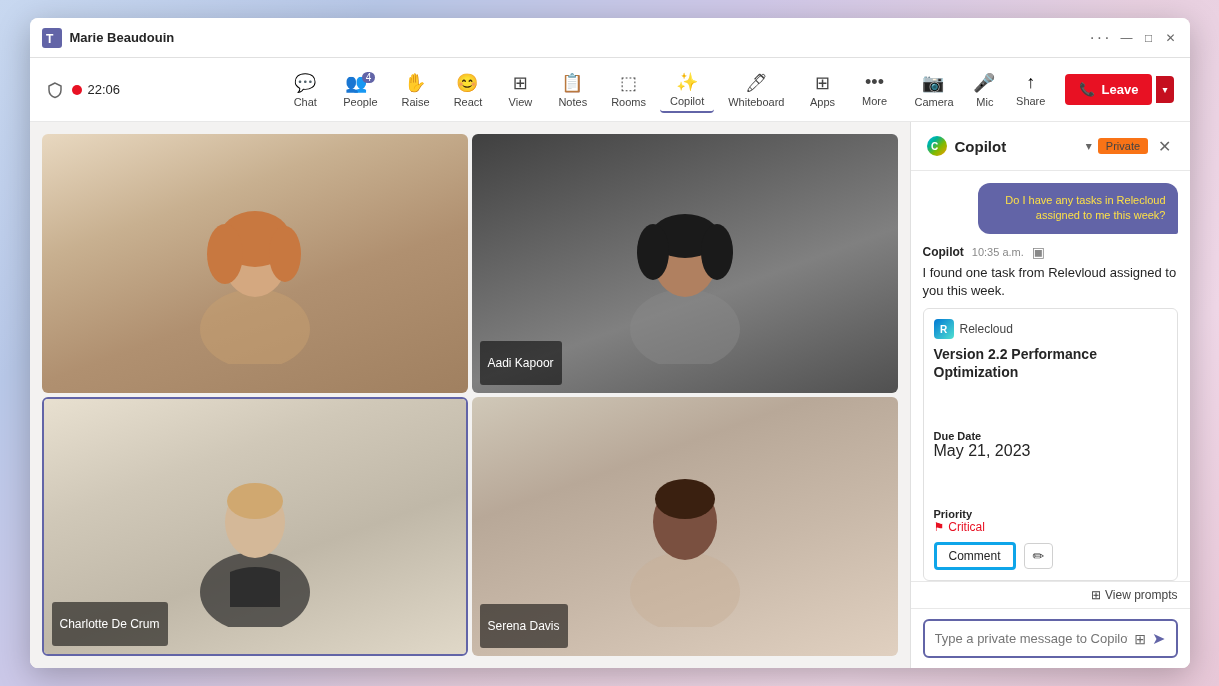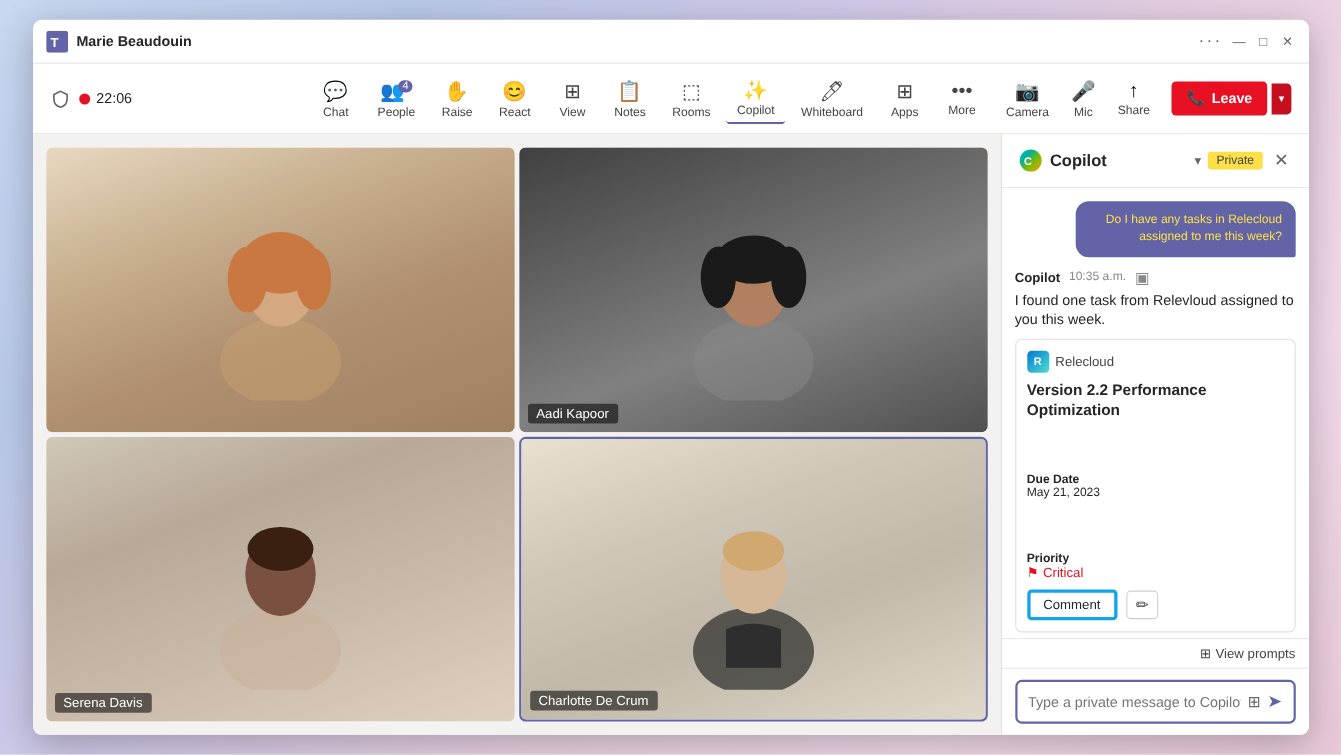--- a/index.html
+++ b/index.html
@@ -197,21 +197,21 @@
     .video-cell.active-speaker {
       border: 2px solid #6264a7;
     }
     .participant-name {
       position: absolute;
       bottom: 8px;
       left: 8px;
       background: rgba(0,0,0,0.55);
       color: white;
       font-size: 12px;
-      padding: 2px 8px;
+      padding: 15px 8px;
       border-radius: 3px;
     }
     
     .video-bg-1 {
       width: 100%;
       height: 100%;
       background: linear-gradient(160deg, #e8d8c0 0%, #c8b090 30%, #b09070 60%, #a08060 100%);
       display: flex;
       align-items: center;
       justify-content: center;
@@ -265,21 +265,21 @@
       font-size: 15px;
       font-weight: 600;
       color: #252525;
       flex: 1;
     }
     .copilot-chevron {
       font-size: 12px;
       color: #666;
     }
     .private-badge {
-      background: #fde047;
+      background: #f97316;
       color: #444;
       font-size: 11px;
       padding: 2px 8px;
       border-radius: 3px;
     }
     .copilot-close {
       color: #666;
       font-size: 16px;
       cursor: pointer;
       border: none;
@@ -365,21 +365,21 @@
       line-height: 1.3;
     }
     .task-field { margin-bottom: 6px; }
     .task-field-label {
       font-size: 11px;
       font-weight: 600;
       color: #252525;
       margin-top: 48px;
     }
     .task-field-value {
-      font-size: 11px;
+      font-size: 16px;
       color: #252525;
     }
     .priority-critical {
       color: #e81123;
       font-size: 12px;
       display: flex;
       align-items: center;
       gap: 4px;
     }
     .assigned-row {
@@ -638,42 +638,42 @@
             <ellipse cx="80" cy="165" rx="55" ry="40" fill="#888" opacity="0.5"></ellipse>
             <ellipse cx="80" cy="95" rx="32" ry="38" fill="#b08060"></ellipse>
             <ellipse cx="80" cy="72" rx="34" ry="22" fill="#1a1a1a"></ellipse>
             <ellipse cx="48" cy="88" rx="16" ry="28" fill="#1a1a1a"></ellipse>
             <ellipse cx="112" cy="88" rx="16" ry="28" fill="#1a1a1a"></ellipse>
           </svg>
         </div>
         <span class="participant-name">Aadi Kapoor</span>
       </div>
 
+      <div class="video-cell active-speaker">
+        <div class="video-bg-4">
+          <svg width="160" height="200" viewBox="0 0 160 200">
+            <ellipse cx="80" cy="165" rx="55" ry="40" fill="#2a2a2a" opacity="0.7"></ellipse>
+            <ellipse cx="80" cy="95" rx="30" ry="36" fill="#d4b898"></ellipse>
+            <ellipse cx="80" cy="74" rx="28" ry="18" fill="#d0a870"></ellipse>
+
+            <path d="M55 145 Q80 135 105 145 L105 180 L55 180Z" fill="#2a2a2a" opacity="0.9"></path>
+          </svg>
+        </div>
+        <span class="participant-name">Charlotte De Crum</span>
+      </div>
+
       <div class="video-cell">
         <div class="video-bg-3">
           <svg width="160" height="200" viewBox="0 0 160 200">
             <ellipse cx="80" cy="165" rx="55" ry="40" fill="#c8b098" opacity="0.5"></ellipse>
             <ellipse cx="80" cy="95" rx="32" ry="38" fill="#7a5040"></ellipse>
             <ellipse cx="80" cy="72" rx="30" ry="20" fill="#3a2010"></ellipse>
           </svg>
         </div>
         <span class="participant-name">Serena Davis</span>
-      </div>
-
-      <div class="video-cell active-speaker">
-        <div class="video-bg-4">
-          <svg width="160" height="200" viewBox="0 0 160 200">
-            <ellipse cx="80" cy="165" rx="55" ry="40" fill="#2a2a2a" opacity="0.7"></ellipse>
-            <ellipse cx="80" cy="95" rx="30" ry="36" fill="#d4b898"></ellipse>
-            <ellipse cx="80" cy="74" rx="28" ry="18" fill="#d0a870"></ellipse>
-
-            <path d="M55 145 Q80 135 105 145 L105 180 L55 180Z" fill="#2a2a2a" opacity="0.9"></path>
-          </svg>
-        </div>
-        <span class="participant-name">Charlotte De Crum</span>
       </div>
     </div>
 
     <div class="copilot-panel">
 
       <div class="copilot-header">
 
         <svg class="copilot-logo" viewBox="0 0 24 24">
           <circle cx="12" cy="12" r="10" fill="url(#cg)"></circle>
           <defs>

